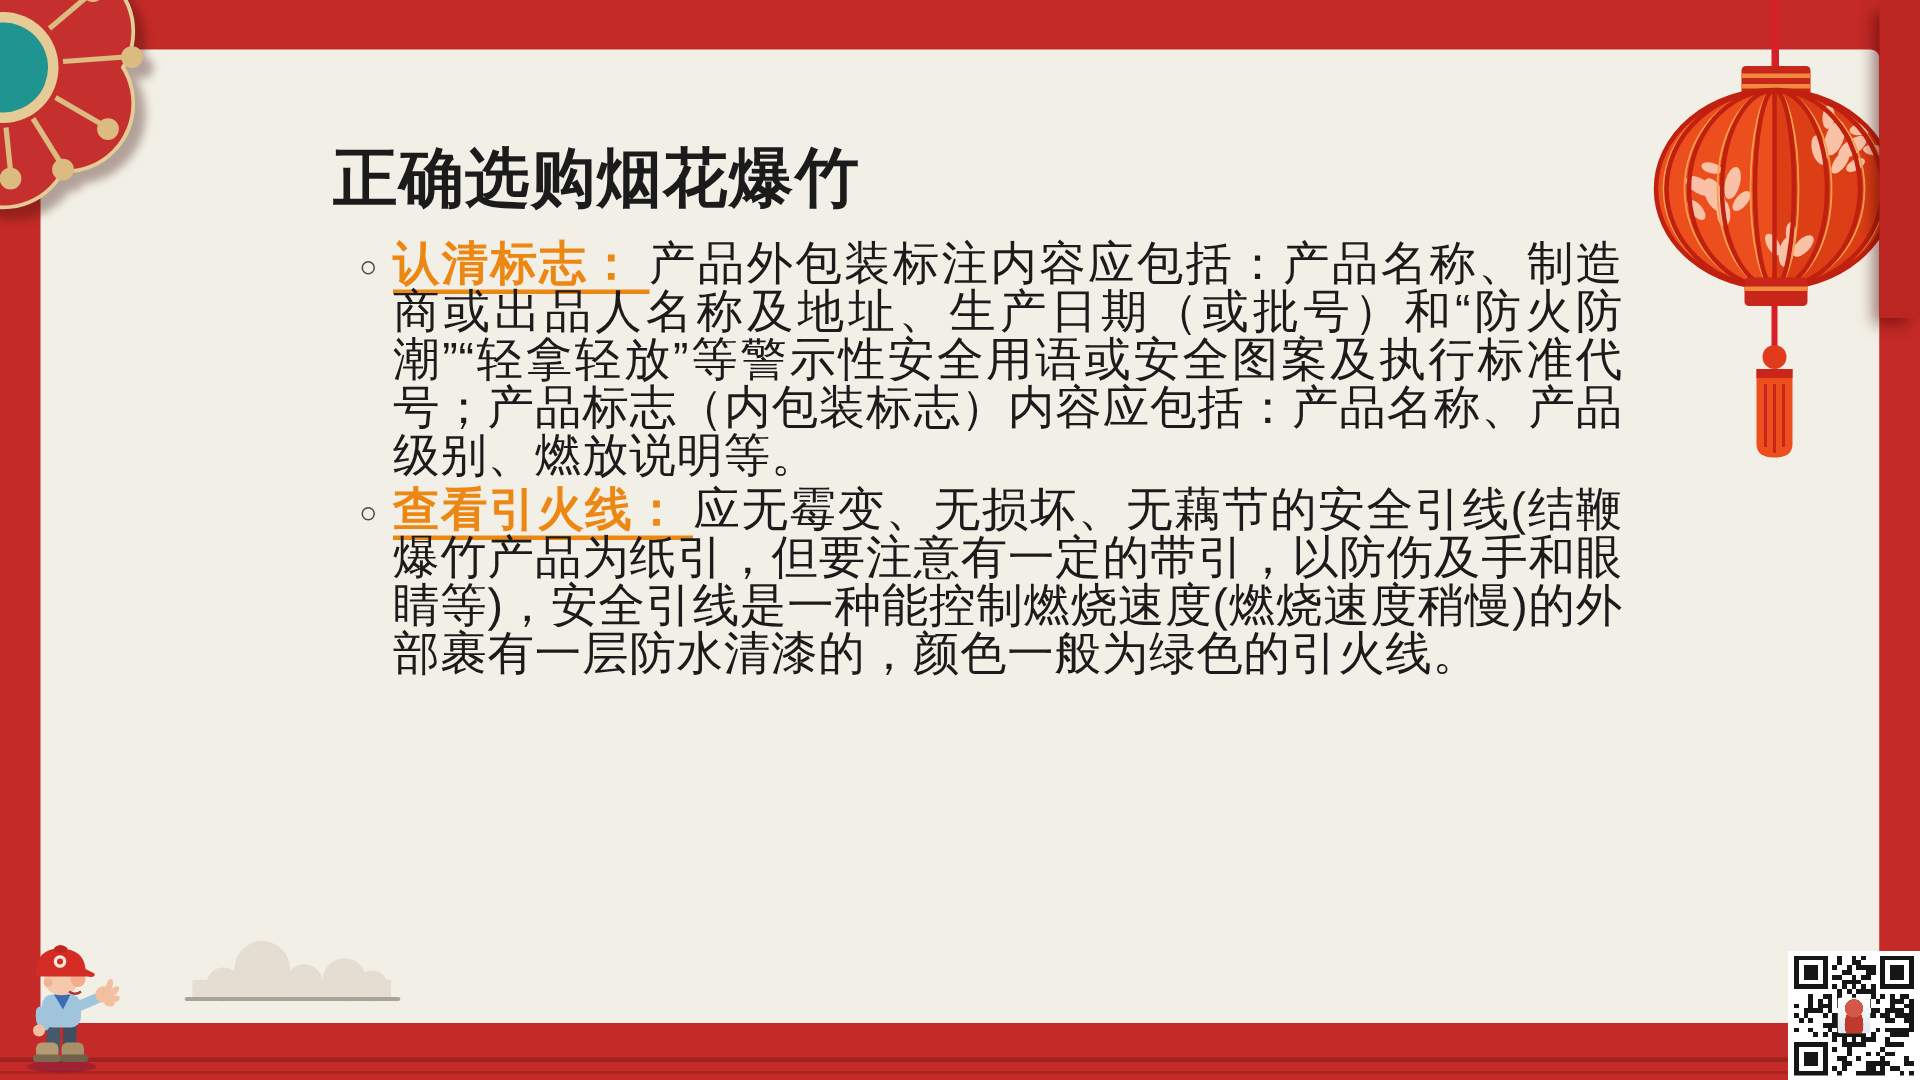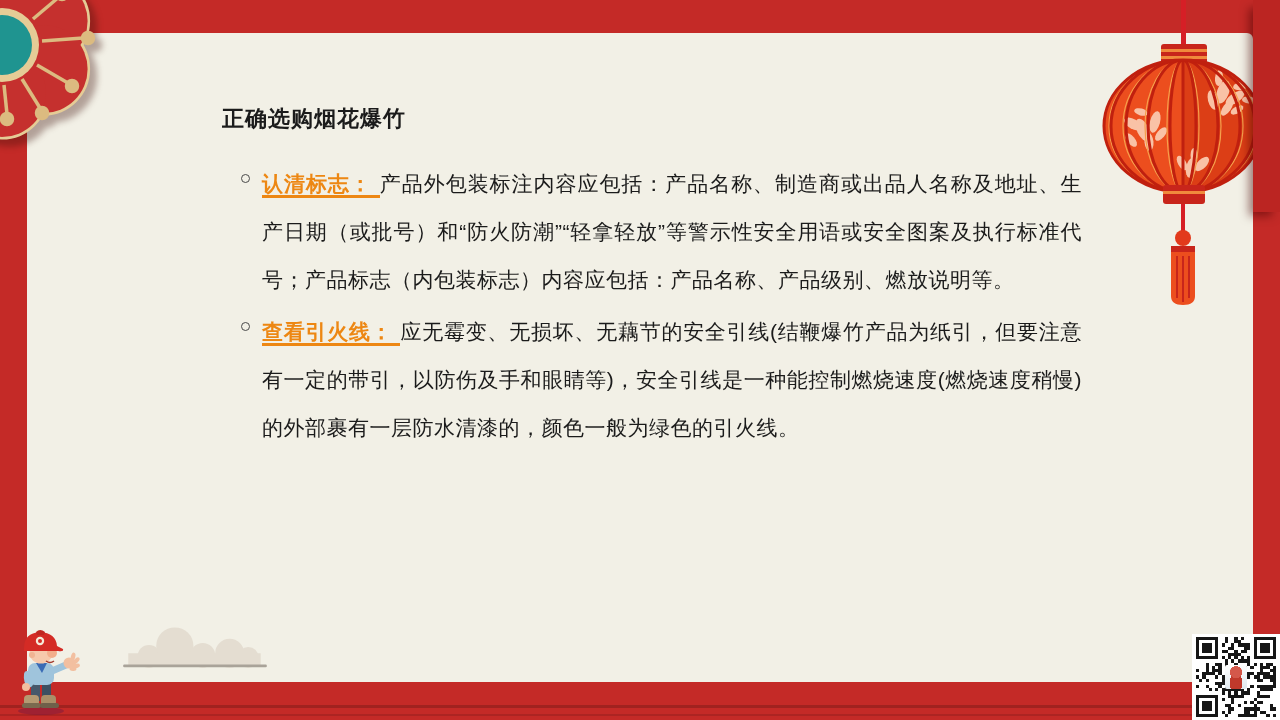--- a/index.html
+++ b/index.html
@@ -11,24 +11,24 @@
   .content-area{
     position:absolute; left:27px; top:33px; width:1226px; height:649px;
     background:var(--content-bg,#F2F0E6); border-radius:6px; z-index:1;
   }
   .shadow-line{position:absolute; left:0; width:1280px; background:rgba(0,0,0,.18); z-index:2;}
   .shadow-line.l1{top:705px; height:3px;}
   .shadow-line.l2{top:714px; height:2px; background:rgba(0,0,0,.12);}
 
   
   .text-block{position:absolute; left:222px; top:100px; width:868px; z-index:3; color:var(--text-dark,#1B1B1B);}
-  .page-title{margin:0; font-size:22px; line-height:38px; font-weight:bold; letter-spacing:1px;}
+  .page-title{margin:0; font-size:43px; line-height:38px; font-weight:bold; letter-spacing:1px;}
   .bullet-list{list-style:none; margin:22px 0 0 0; padding:0; width:860px;}
   .bullet-list li{
-    position:relative; padding-left:40px; font-size:21px; line-height:48px;
+    position:relative; padding-left:40px; font-size:31px; line-height:32px;
     text-align:justify; letter-spacing:.5px;
   }
   .bullet-list li + li{margin-top:4px;}
   .bullet-marker{
     position:absolute; left:19px; top:14px; width:7px; height:7px;
     border:1.5px solid #4a4a4a; border-radius:50%; background:transparent;
   }
   .lead{
     color:var(--accent-orange,#ED8713); font-weight:bold;
     border-bottom:3px solid; padding-right:8px;

